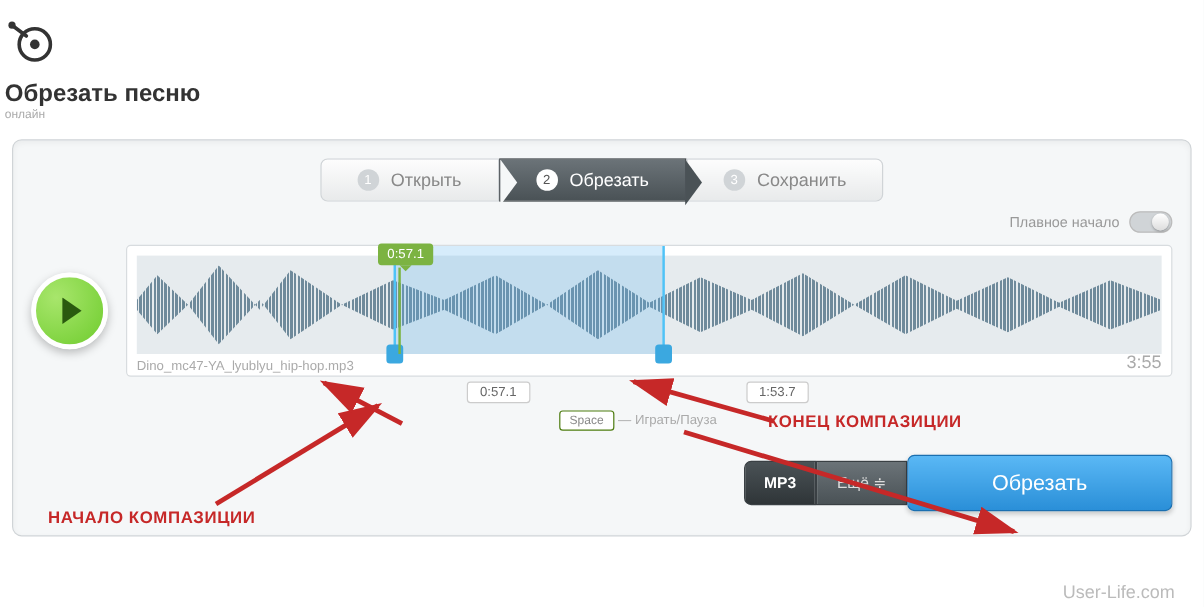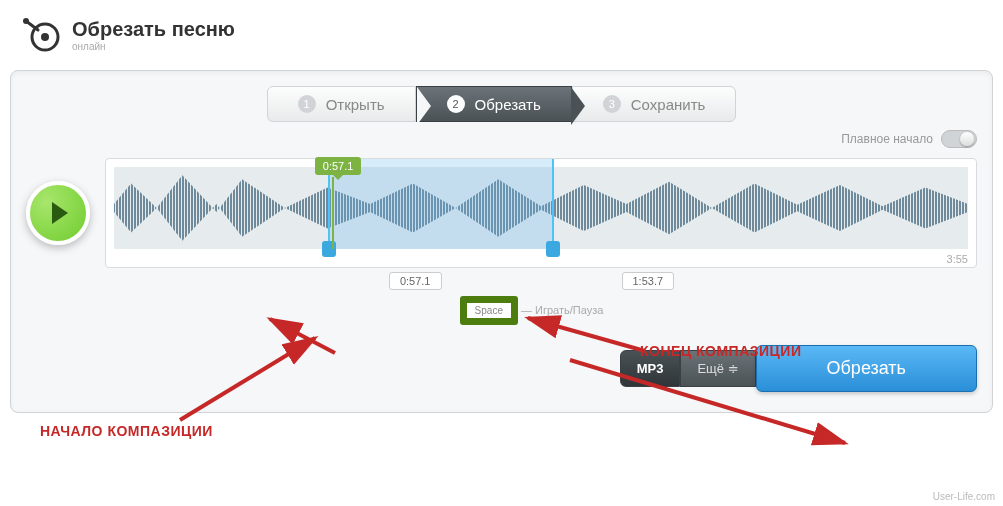--- a/index.html
+++ b/index.html
@@ -1,18 +1,18 @@
 <!DOCTYPE html>
 <html><head>
 <meta charset="utf-8">
 <style>
 * { box-sizing: border-box; margin: 0; padding: 0; }
 body { font-family: Arial, sans-serif; background: #fff; width: 1003px; height: 506px; overflow: hidden; }
 
-.header { display: flex; align-items: center; padding: 15px 20px; gap: 12px; }
+.header { display: flex; padding: 15px 4px; gap: 12px; flex-direction: column; }
 .logo-icon { width: 40px; height: 40px; }
 .title-block h1 { font-size: 20px; font-weight: bold; color: #333; }
 .title-block .sub { font-size: 10px; color: #aaa; }
 
 .panel { margin: 0 10px; background: #f5f7f8; border: 1px solid #d0d4d7; border-radius: 8px; padding: 10px 15px 20px 15px; box-shadow: inset 0 2px 5px rgba(0,0,0,0.05); }
 
 .steps { display: flex; justify-content: center; margin-bottom: 8px; margin-top: 5px; }
 .step { display: flex; align-items: center; gap: 10px; padding: 8px 30px; font-size: 15px; color: #888; background: linear-gradient(#fdfdfd,#e8eaeb); border: 1px solid #d0d4d7; position: relative; }
 .step:first-child { border-radius: 6px 0 0 6px; }
 .step:last-child { border-radius: 0 6px 6px 0; }
@@ -34,39 +34,39 @@
 .wave-container { flex:1; position:relative; height:110px; background:#fff; border:1px solid #d8dcdf; border-radius:4px; }
 .wave { position:absolute; inset:8px 8px 18px 8px; background: repeating-linear-gradient(90deg, #5a7a8c 0, #5a7a8c 1px, transparent 1px, transparent 3px), repeating-linear-gradient(90deg, transparent 0, transparent 2px, #5a7a8c 2px, #5a7a8c 3px); opacity:0.85; clip-path: polygon(0 45%, 2% 20%, 5% 50%, 8% 10%, 12% 55%, 15% 15%, 20% 50%, 25% 25%, 30% 45%, 35% 20%, 40% 50%, 45% 15%, 50% 48%, 55% 22%, 60% 45%, 65% 18%, 70% 50%, 75% 20%, 80% 46%, 85% 22%, 90% 48%, 95% 25%, 100% 45%, 100% 55%, 95% 75%, 90% 52%, 85% 78%, 80% 54%, 75% 80%, 70% 50%, 65% 82%, 60% 55%, 55% 78%, 50% 52%, 45% 85%, 40% 50%, 35% 80%, 30% 55%, 25% 75%, 20% 50%, 15% 85%, 12% 45%, 8% 90%, 5% 50%, 2% 80%, 0 55%); }
 .wave-bg { position:absolute; inset:8px 8px 18px 8px; background:#5a7a8c; opacity:0.15;}
 .selection { position:absolute; top:0; bottom:18px; left:25.5%; width:26%; background:rgba(90,180,240,0.25); border-left:2px solid #4fc3f7; border-right:2px solid #4fc3f7; }
 .handle { position:absolute; bottom:-8px; width:14px; height:16px; background:#3ba8e0; border-radius:3px; }
 .handle.left { left:-8px; } .handle.right { right:-8px; }
 .time-badge { position:absolute; top:-2px; left:24%; background:#7cb342; color:#fff; font-size:11px; padding:3px 8px; border-radius:3px; z-index:3;}
 .time-badge::after{content:"";position:absolute;bottom:-5px;left:50%;margin-left:-5px;border-left:5px solid transparent;border-right:5px solid transparent;border-top:5px solid #7cb342;}
 .marker-line { position:absolute; top:18px; bottom:18px; left:26%; width:2px; background:#7cb342; z-index:2;}
 .filename { position:absolute; bottom:2px; left:8px; font-size:11px; color:#aaa; }
-.duration { position:absolute; bottom:2px; right:8px; font-size:11px; color:#aaa; }
+.duration { position:absolute; bottom:2px; right:8px; font-size:15px; color:#aaa; }
 
 .time-labels { display:flex; justify-content:center; gap:180px; margin-top:4px; margin-left:60px;}
 .tlabel { font-size:11px; padding:2px 10px; background:#fff; border:1px solid #ccc; border-radius:3px; color:#666; }
 
 .controls-hint { display:flex; justify-content:center; gap:60px; margin-top:6px; font-size:11px; color:#aaa; margin-left:60px;}
-.key { display:inline-block; padding:2px 8px; border:7px solid #4d7c0f; border-radius:3px; background:#fff; color:#888; font-size:10px;}
+.key { display:inline-block; padding:2px 8px; border:1px solid #4d7c0f; border-radius:3px; background:#fff; color:#888; font-size:10px;}
 
 .bottom-bar { display:flex; justify-content:flex-end; align-items:center; gap:0; margin-top:20px; }
 .fmt-btn { padding:10px 16px; font-size:13px; color:#ddd; background:linear-gradient(#6b7378,#4a5256); border:1px solid #3a4044; }
 .fmt-btn.first{border-radius:6px 0 0 6px;}
 .fmt-btn.active{ background:linear-gradient(#4a5256,#2f3538); color:#fff; font-weight:bold;}
 .fmt-btn:nth-child(3){border-radius:0 6px 6px 0; margin-right:18px;}
 .cut-btn { padding:12px 70px; font-size:18px; color:#fff; background:linear-gradient(#5ab8f5,#2a8fd8); border:1px solid #1a6fb0; border-radius:6px; box-shadow:0 2px 4px rgba(0,0,0,0.2);}
 
 .annotation { position:absolute; font-weight:bold; color:#c62828; font-size:14px; letter-spacing:0.5px; }
 .arrow { position:absolute; pointer-events:none; }
 
-.watermark { position:absolute; bottom:4px; right:8px; font-size:10px; color:#bbb; }
+.watermark { position:absolute; bottom:4px; right:24px; font-size:15px; color:#bbb; }
 </style>
 </head>
 <body>
 
 <div class="header">
   <div class="logo-icon">
     <svg viewBox="0 0 40 40">
         <circle cx="25" cy="22" r="13" fill="none" stroke="#333" stroke-width="3"></circle>
         <circle cx="25" cy="22" r="4" fill="#333"></circle>
         <path d="M6 6 L18 15" stroke="#333" stroke-width="3" stroke-linecap="round"></path>
@@ -111,20 +111,21 @@
     </div>
     <div class="wave-container">
       <div class="wave-bg"></div>
       <div class="wave"></div>
       <div class="time-badge">0:57.1</div>
       <div class="marker-line"></div>
       <div class="selection">
         <div class="handle left"></div>
         <div class="handle right"></div>
       </div>
+      <div class="filename">Dino_mc47-YA_lyublyu_hip-hop.mp3</div>
       <div class="duration">3:55</div>
     </div>
   </div>
 
   <div class="time-labels">
     <span class="tlabel">0:57.1</span>
     <span class="tlabel">1:53.7</span>
   </div>
 
   <div class="controls-hint">

